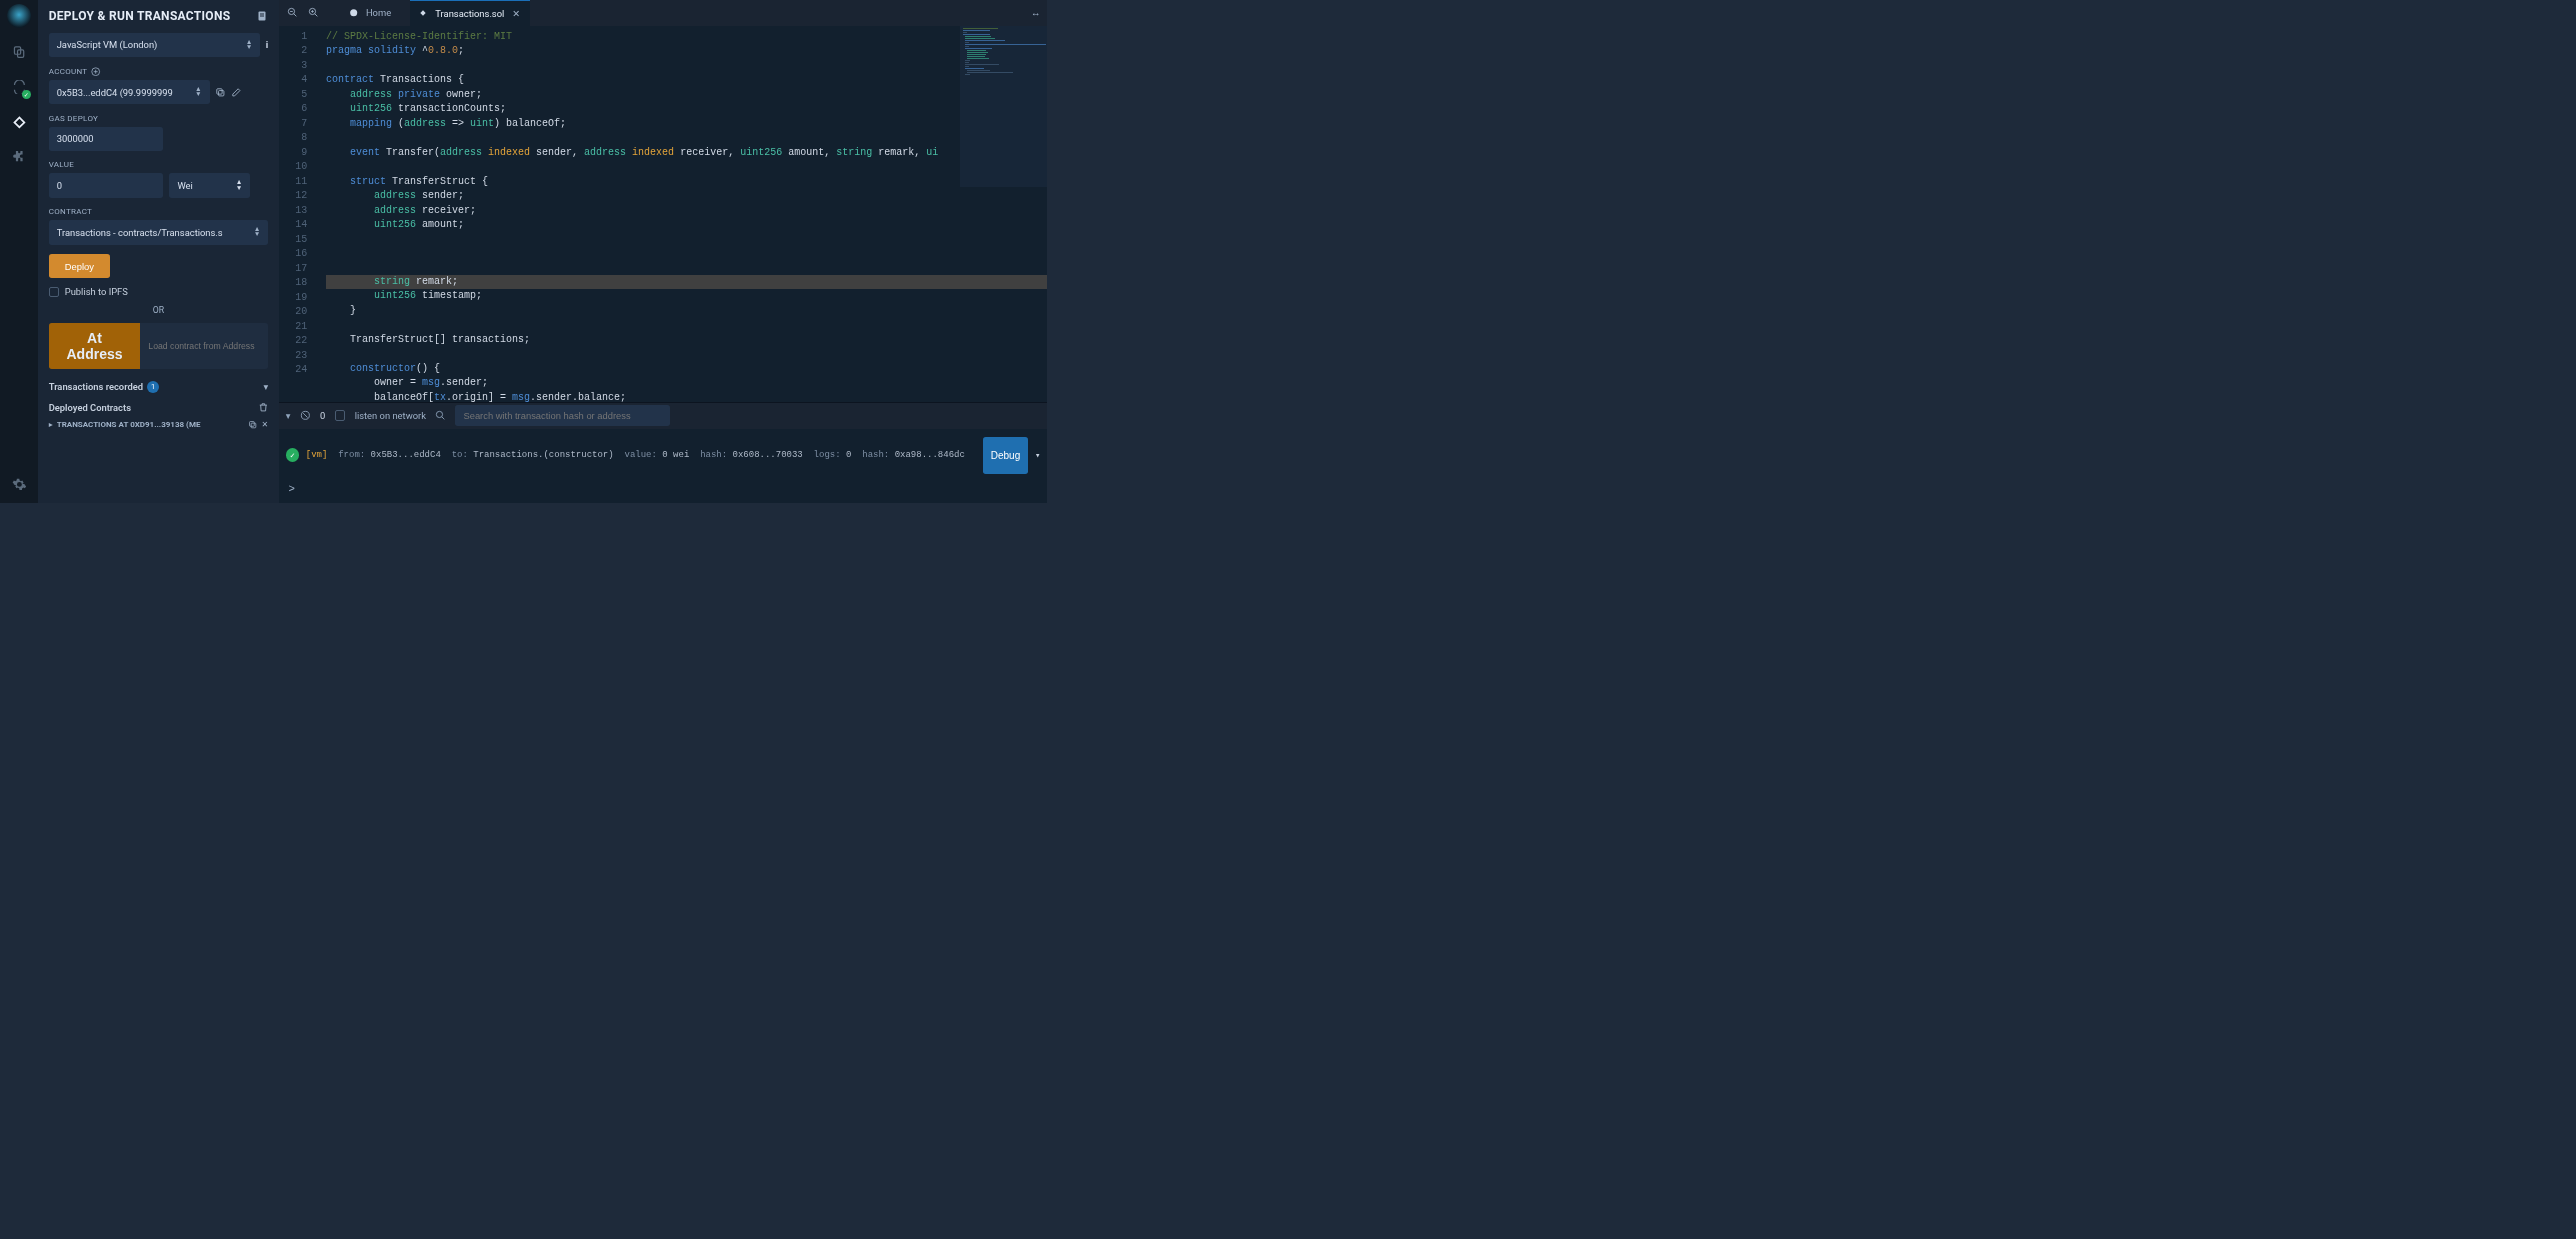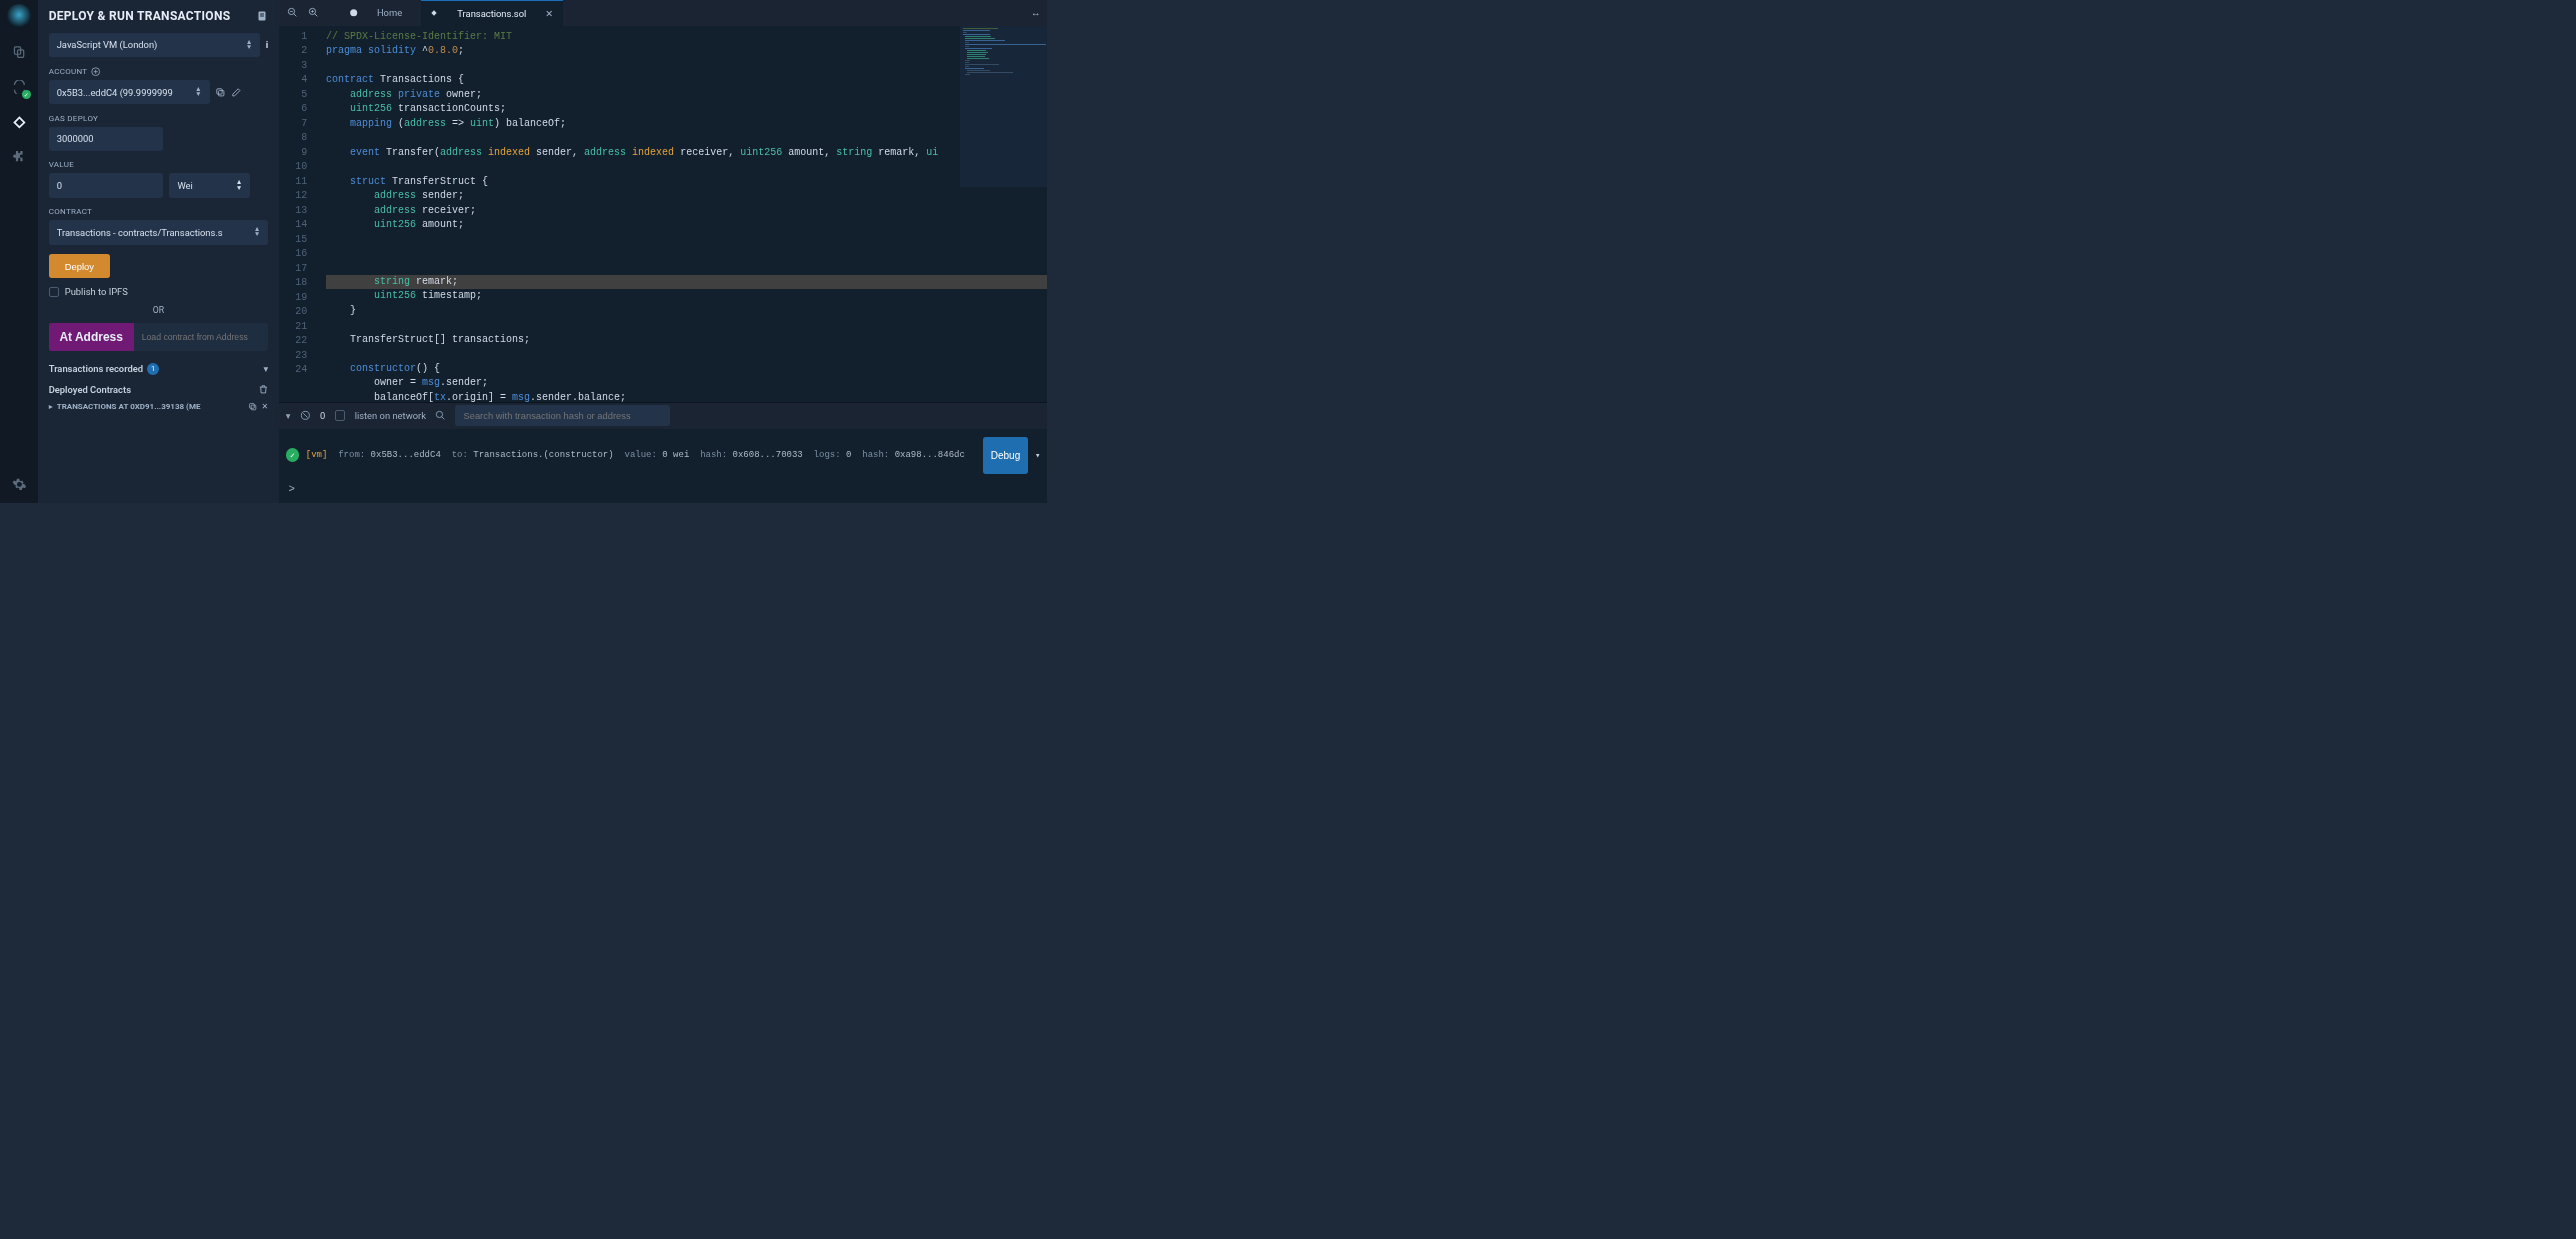--- a/index.html
+++ b/index.html
@@ -157,26 +157,26 @@
   text-align: center;
   color: #9fb1c7;
   font-size: 8.7px;
   margin: 5.4px 0 8px;
 }
 .addr-row {
   display: flex;
   margin-bottom: 12px;
 }
 .addr-btn {
-  background: #701a75;
+  background: #a16207;
   color: #e6edf7;
   border: none;
   border-radius: 2.7px 0 0 2.7px;
   padding: 6.7px 10.7px;
-  font-size: 12px;
+  font-size: 14px;
   font-weight: 600;
   cursor: pointer;
 }
 .addr-input {
   flex: 1;
   background: #1f2d40;
   border: none;
   border-radius: 0 2.7px 2.7px 0;
   padding: 6.7px 8px;
   color: #8a9bb2;
@@ -224,21 +224,21 @@
   display: flex; align-items: center;
   padding-left: 4px;
   gap: 2.7px;
 }
 .tab-bar .zoom-btn {
   color: #9fb1c7;
   cursor: pointer;
   padding: 2.7px 4px;
 }
 .tab {
-  display: flex; align-items: center; gap: 19px;
+  display: flex; align-items: center; gap: 8px;
   padding: 0 9.4px;
   height: 100%;
   color: #9fb1c7;
   cursor: pointer;
   margin-left: 6.7px;
 }
 .tab.active {
   background: #12202e;
   color: #e6edf7;
   border-top: 0.7px solid #1a6fb8;

